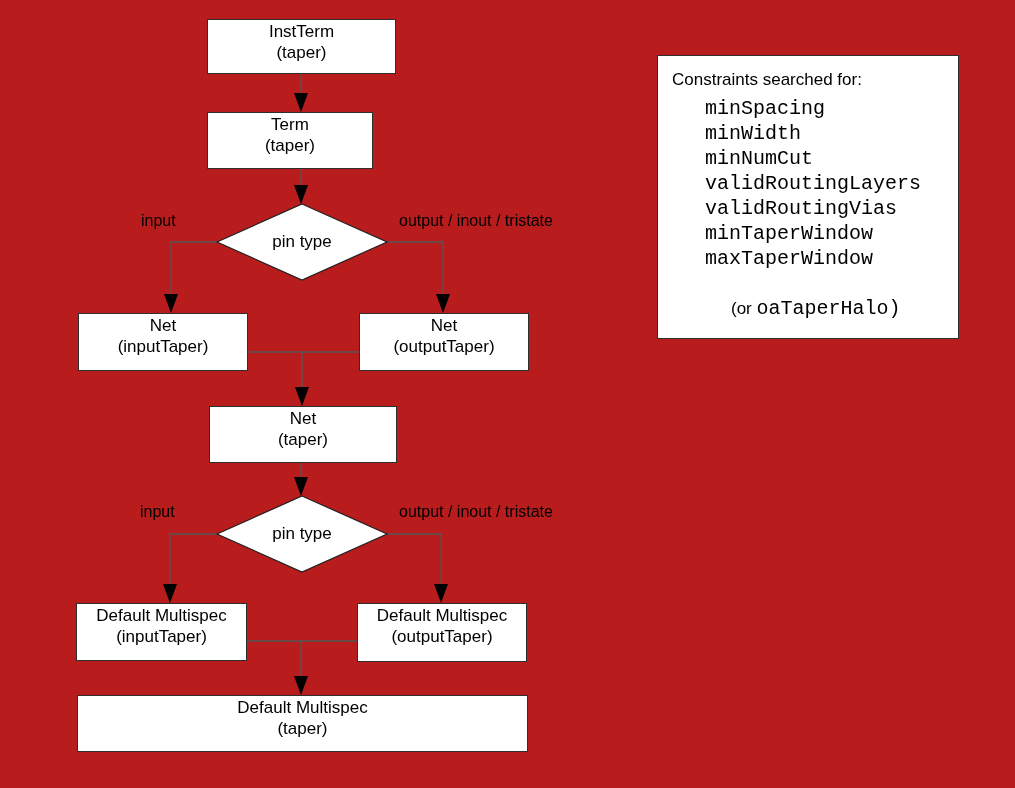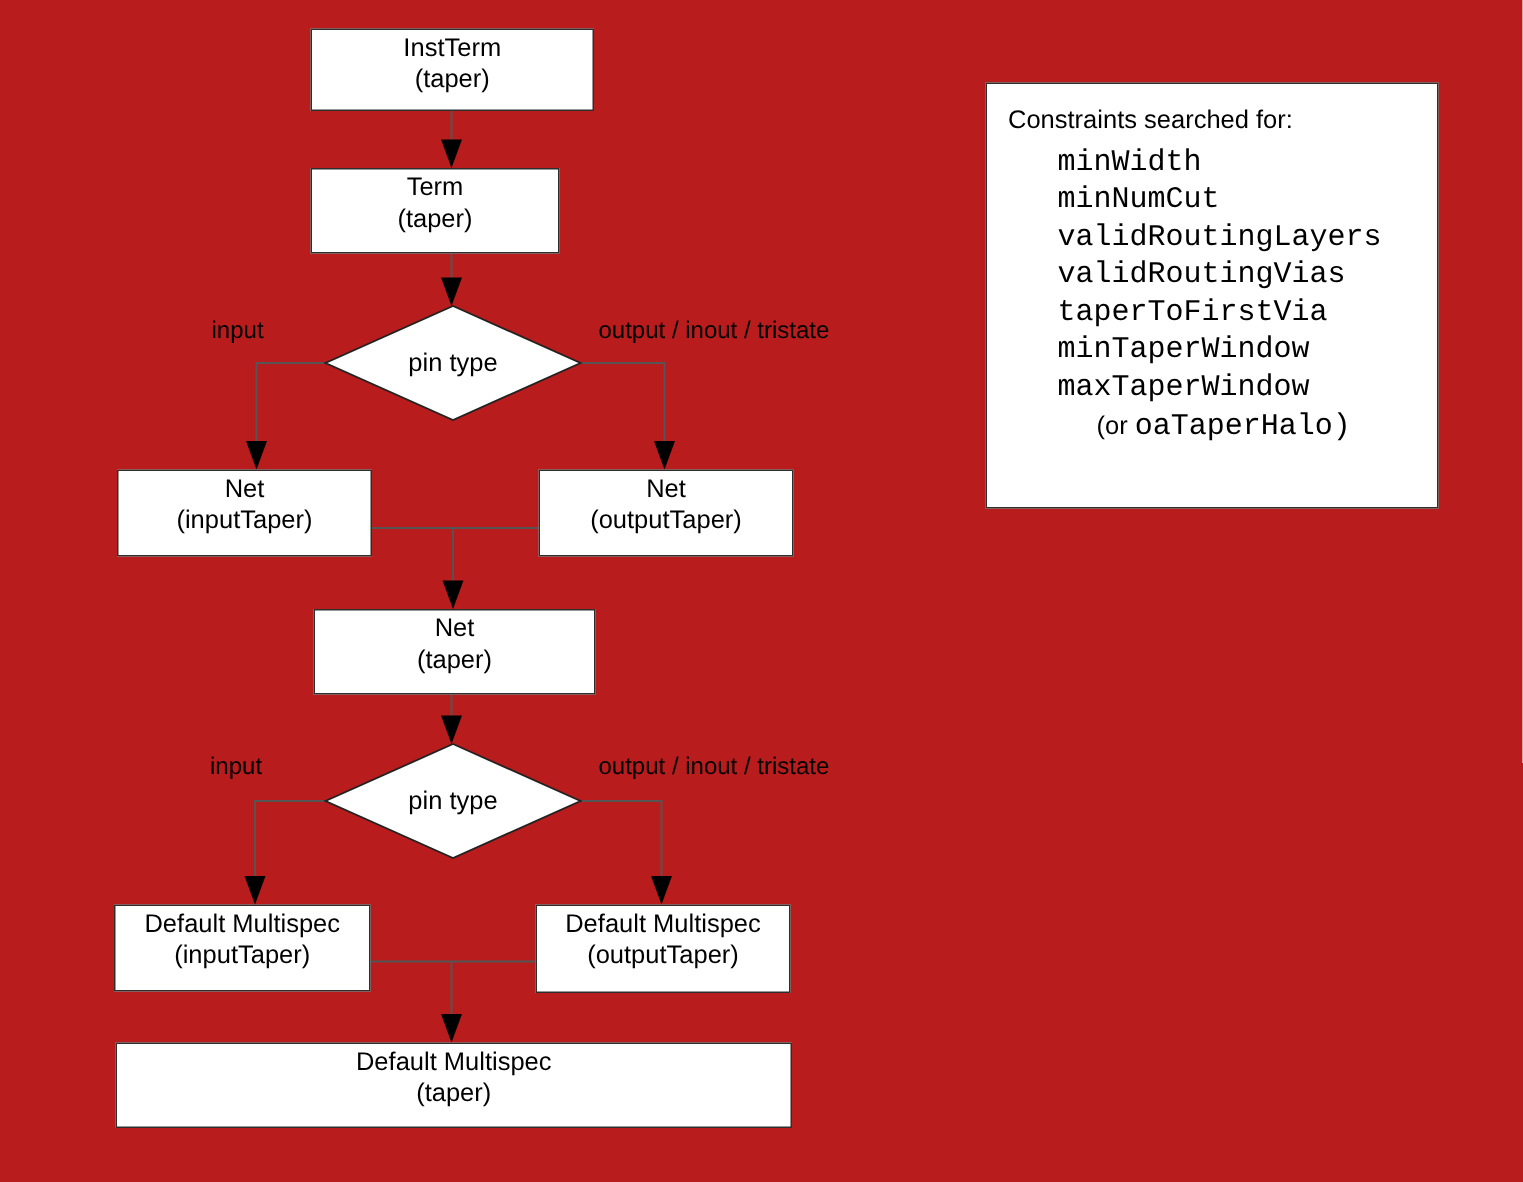--- a/index.html
+++ b/index.html
@@ -59,21 +59,21 @@
     margin: 0 0 6px 0;
   }
   .panel-items {
     margin-left: 33px;
     font-family: "Liberation Mono", monospace;
     font-size: 20px;
     line-height: 25px;
     white-space: nowrap;
   }
   .panel-item { height: 25px; }
-  .panel-item-last { height: 25px; margin-left: 26px; }
+  .panel-item-last { height: 25px; margin-left: 26px; margin-top: 25px; }
   .panel-item-last .sans-prefix {
     font-family: "Liberation Sans", sans-serif;
     font-size: 17px;
   }
   .note {
     position: absolute;
     left: 655px; top: 693px;
     font-size: 17px;
     line-height: 22px;
     white-space: nowrap;
@@ -159,25 +159,25 @@
   <div class="diamond-label" style="left:217px; top:523px;">pin type</div>
 
   <div class="edge-label" style="left:141px; top:211px;">input</div>
   <div class="edge-label" style="left:399px; top:211px;">output / inout / tristate</div>
   <div class="edge-label" style="left:140px; top:502px;">input</div>
   <div class="edge-label" style="left:399px; top:502px;">output / inout / tristate</div>
 
   <div class="panel">
     <div class="panel-title">Constraints searched for:</div>
     <div class="panel-items">
+      <div class="panel-item">minSpacing</div>
       <div class="panel-item">minWidth</div>
       <div class="panel-item">minNumCut</div>
       <div class="panel-item">validRoutingLayers</div>
       <div class="panel-item">validRoutingVias</div>
-      <div class="panel-item">taperToFirstVia</div>
       <div class="panel-item">minTaperWindow</div>
       <div class="panel-item">maxTaperWindow</div>
       <div class="panel-item-last"><span class="sans-prefix">(or </span><span>oaTaperHalo)</span></div>
     </div>
   </div>
 
 
 </div>
 
 </body></html>

